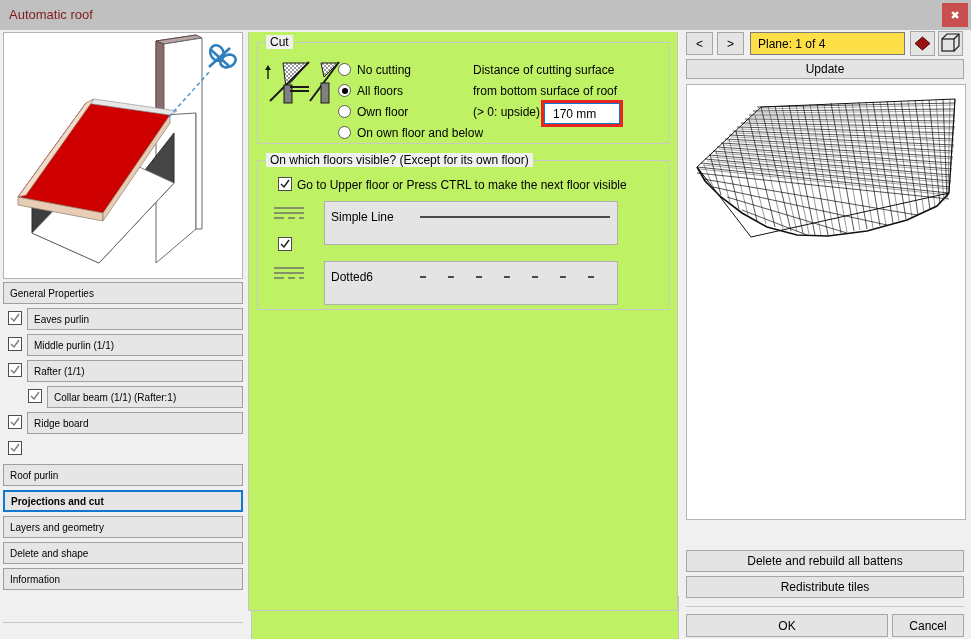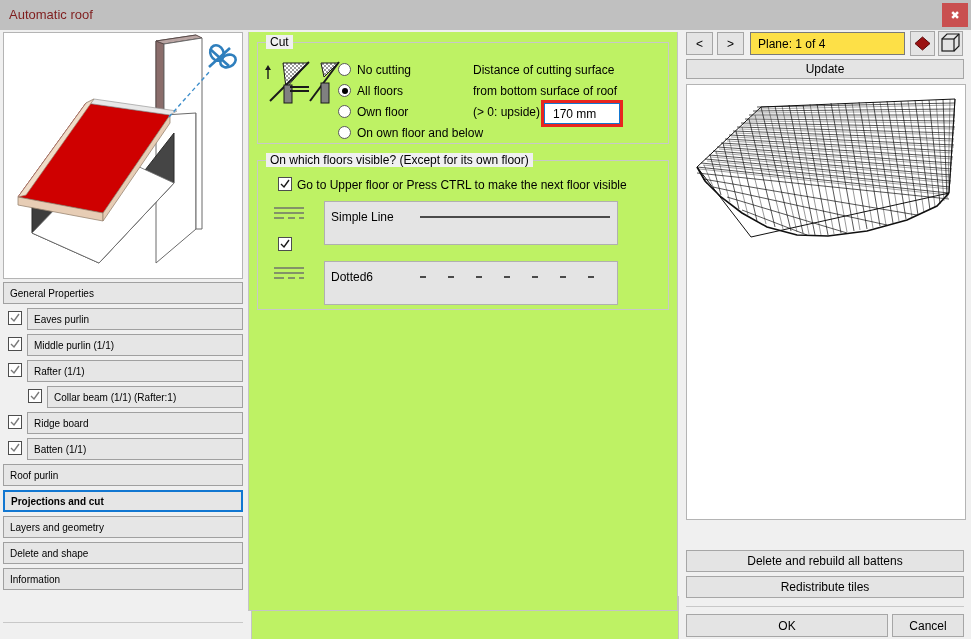--- a/index.html
+++ b/index.html
@@ -252,23 +252,20 @@
         <div class="navitem indent1">
           <span>Ridge board</span>
         </div>
       </div>
 
       <div class="navrow">
         <div class="chk l0">
           <svg width="10" height="10" viewBox="0 0 10 10">
               <path d="M1,5 L4,8 L9,1" stroke="#7a7a7a" stroke-width="1.4" fill="none"></path>
             </svg>
-        </div>
-        <div class="navitem indent1">
-          <span>Batten (1/1)</span>
         </div>
       </div>
 
       <div class="navrow">
         <div class="navitem">
           <span>Roof purlin</span>
         </div>
       </div>
 
       <div class="navrow">

